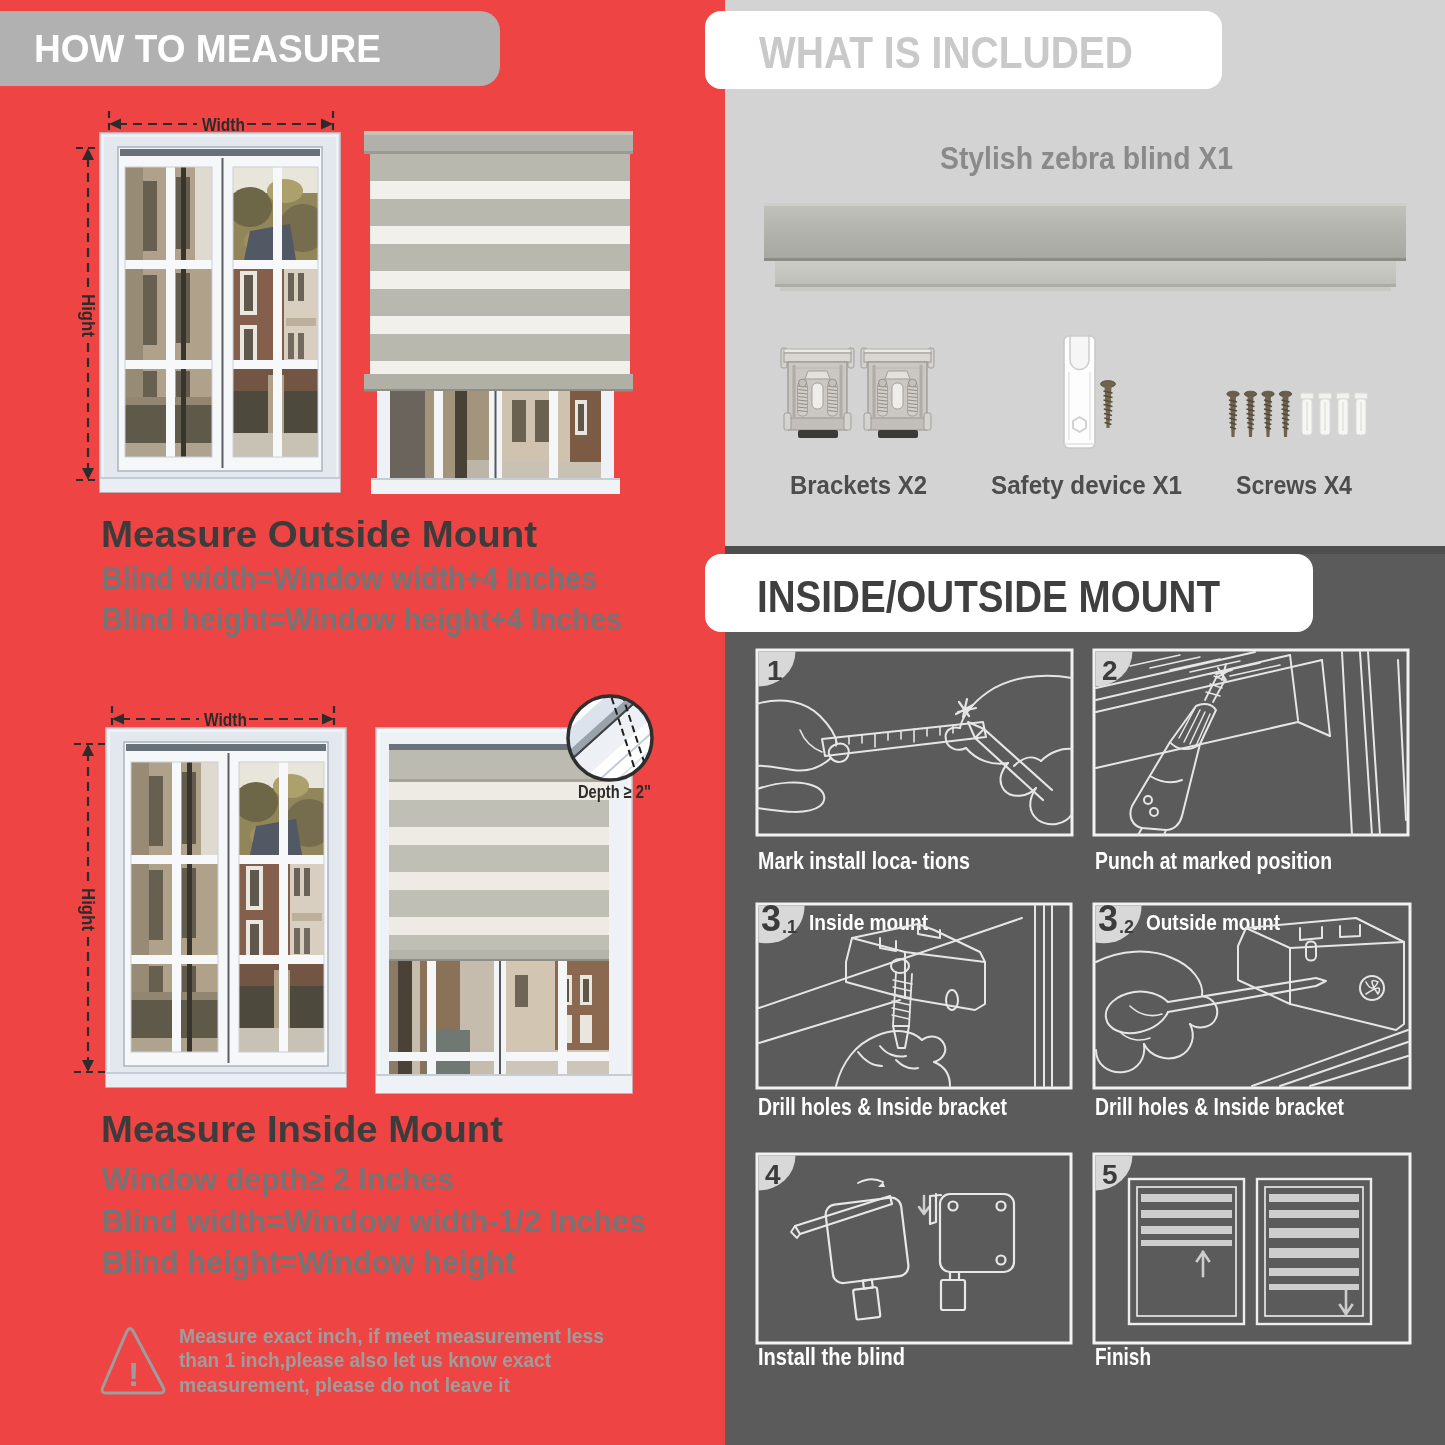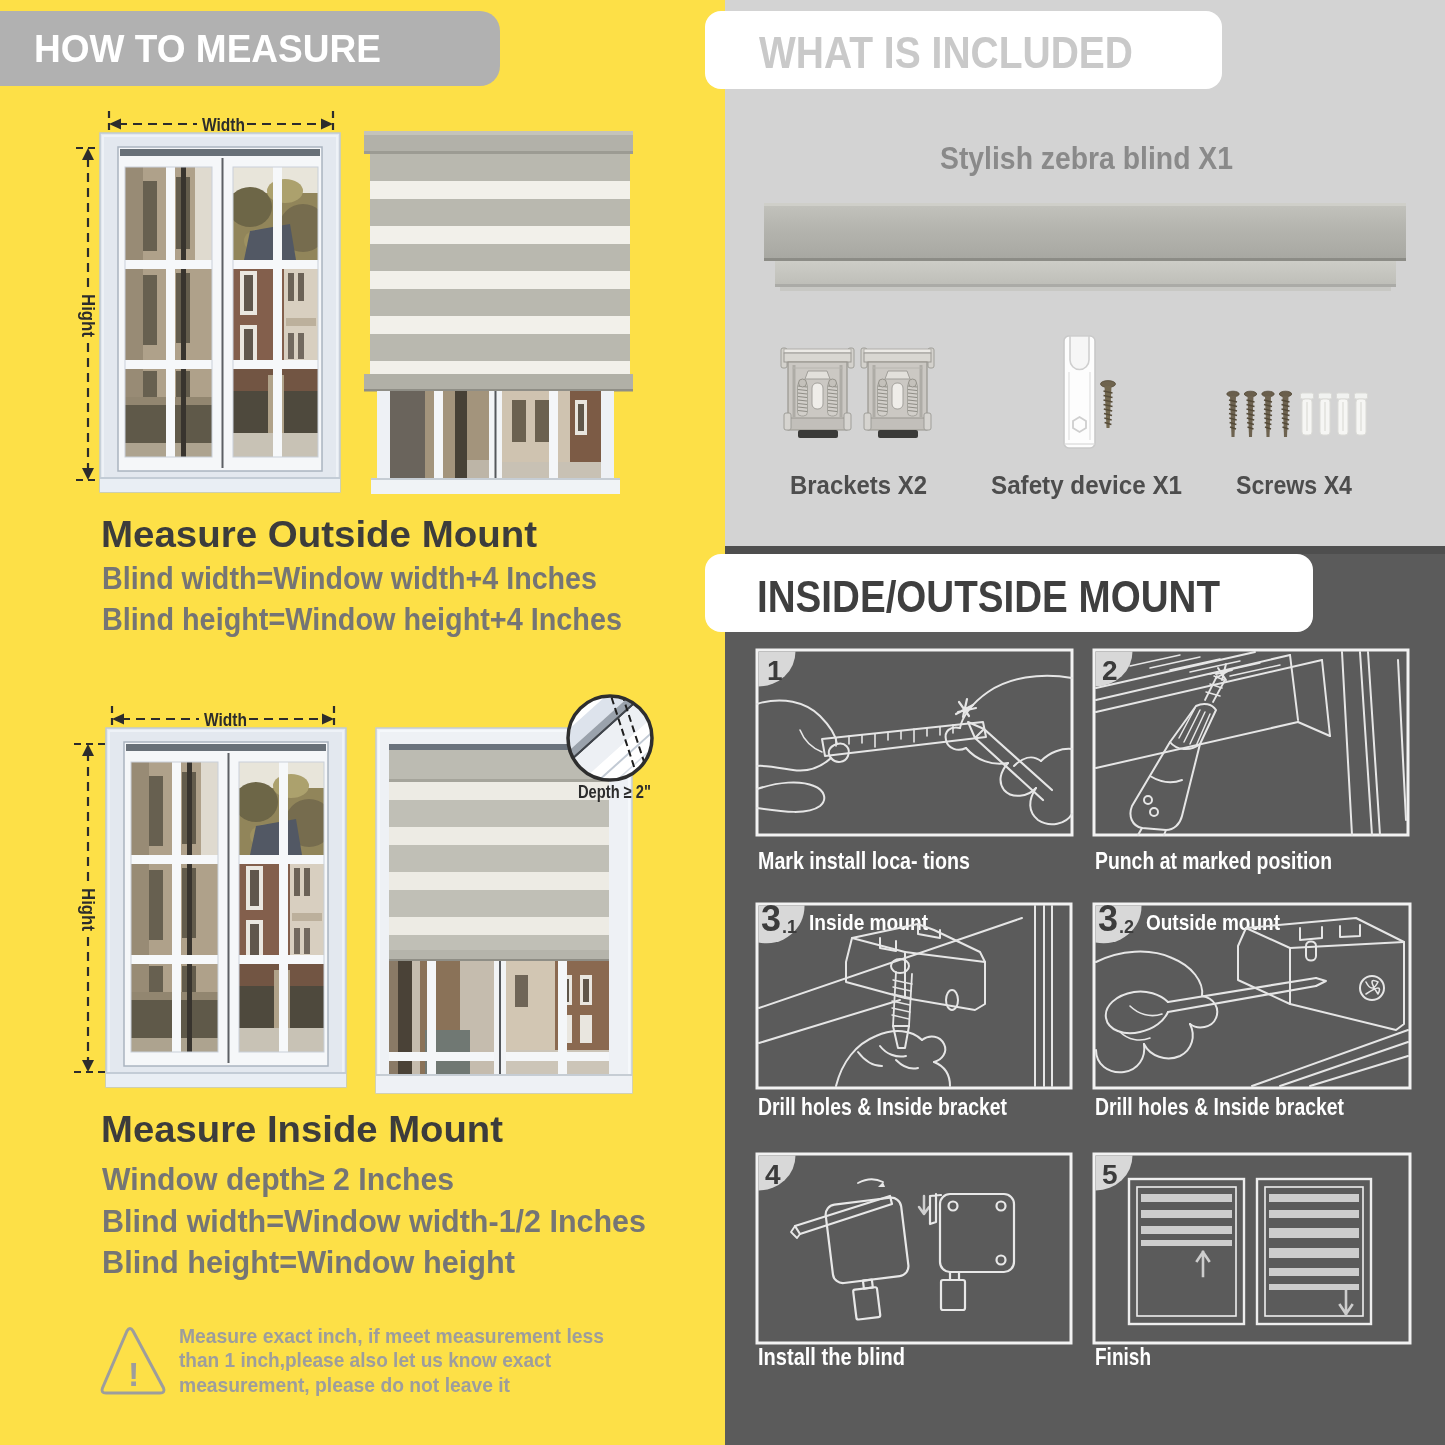--- a/index.html
+++ b/index.html
@@ -1,16 +1,16 @@
 <!DOCTYPE html>
 <html><head>
 <meta charset="utf-8">
 <style>
 html,body{margin:0;padding:0;background:#ffffff;}
-#page{position:relative;width:1445px;height:1445px;overflow:hidden;background:#fde047;}
+#page{position:relative;width:1445px;height:1445px;overflow:hidden;background:#ef4444;}
 text{font-family:"Liberation Sans",sans-serif;font-weight:bold;}
 </style>
 </head>
 <body>
 <div id="page">
 <svg width="1445" height="1445" viewBox="0 0 1445 1445">
 <defs>
 <linearGradient id="railg" x1="0" y1="0" x2="0" y2="1">
   <stop offset="0" stop-color="#c3c3bd"></stop>
   <stop offset="0.45" stop-color="#b4b4ae"></stop>

